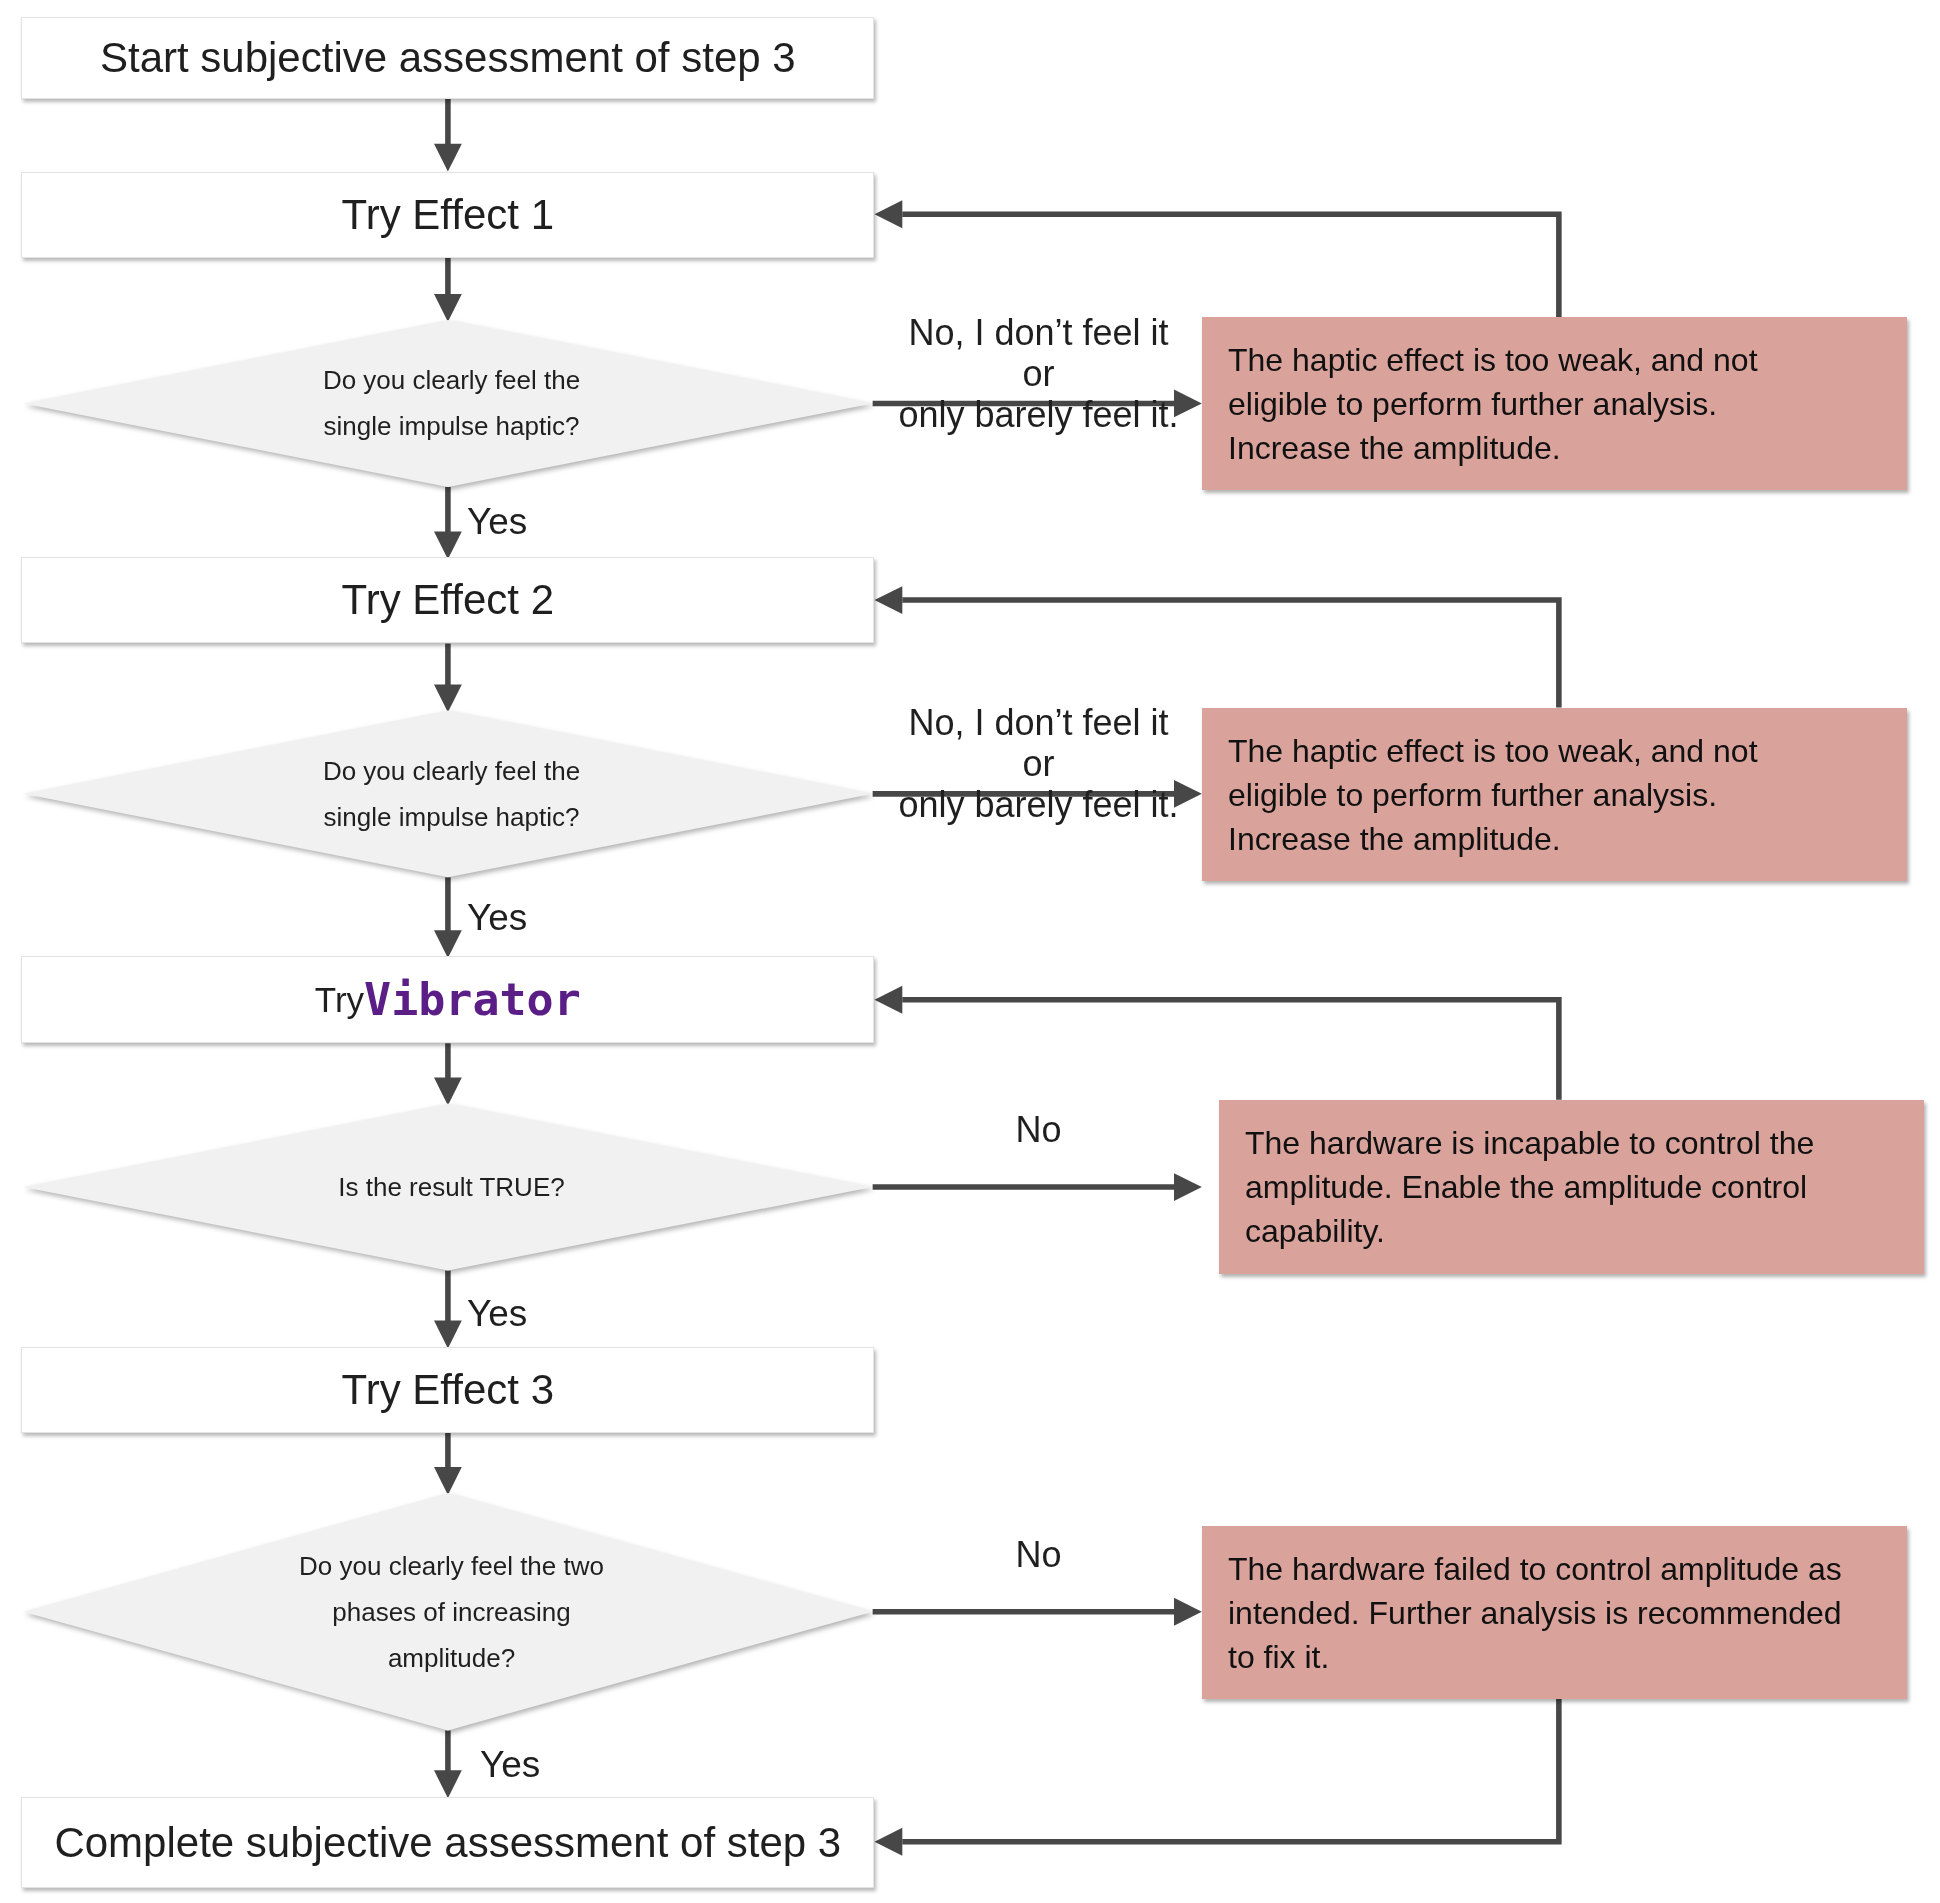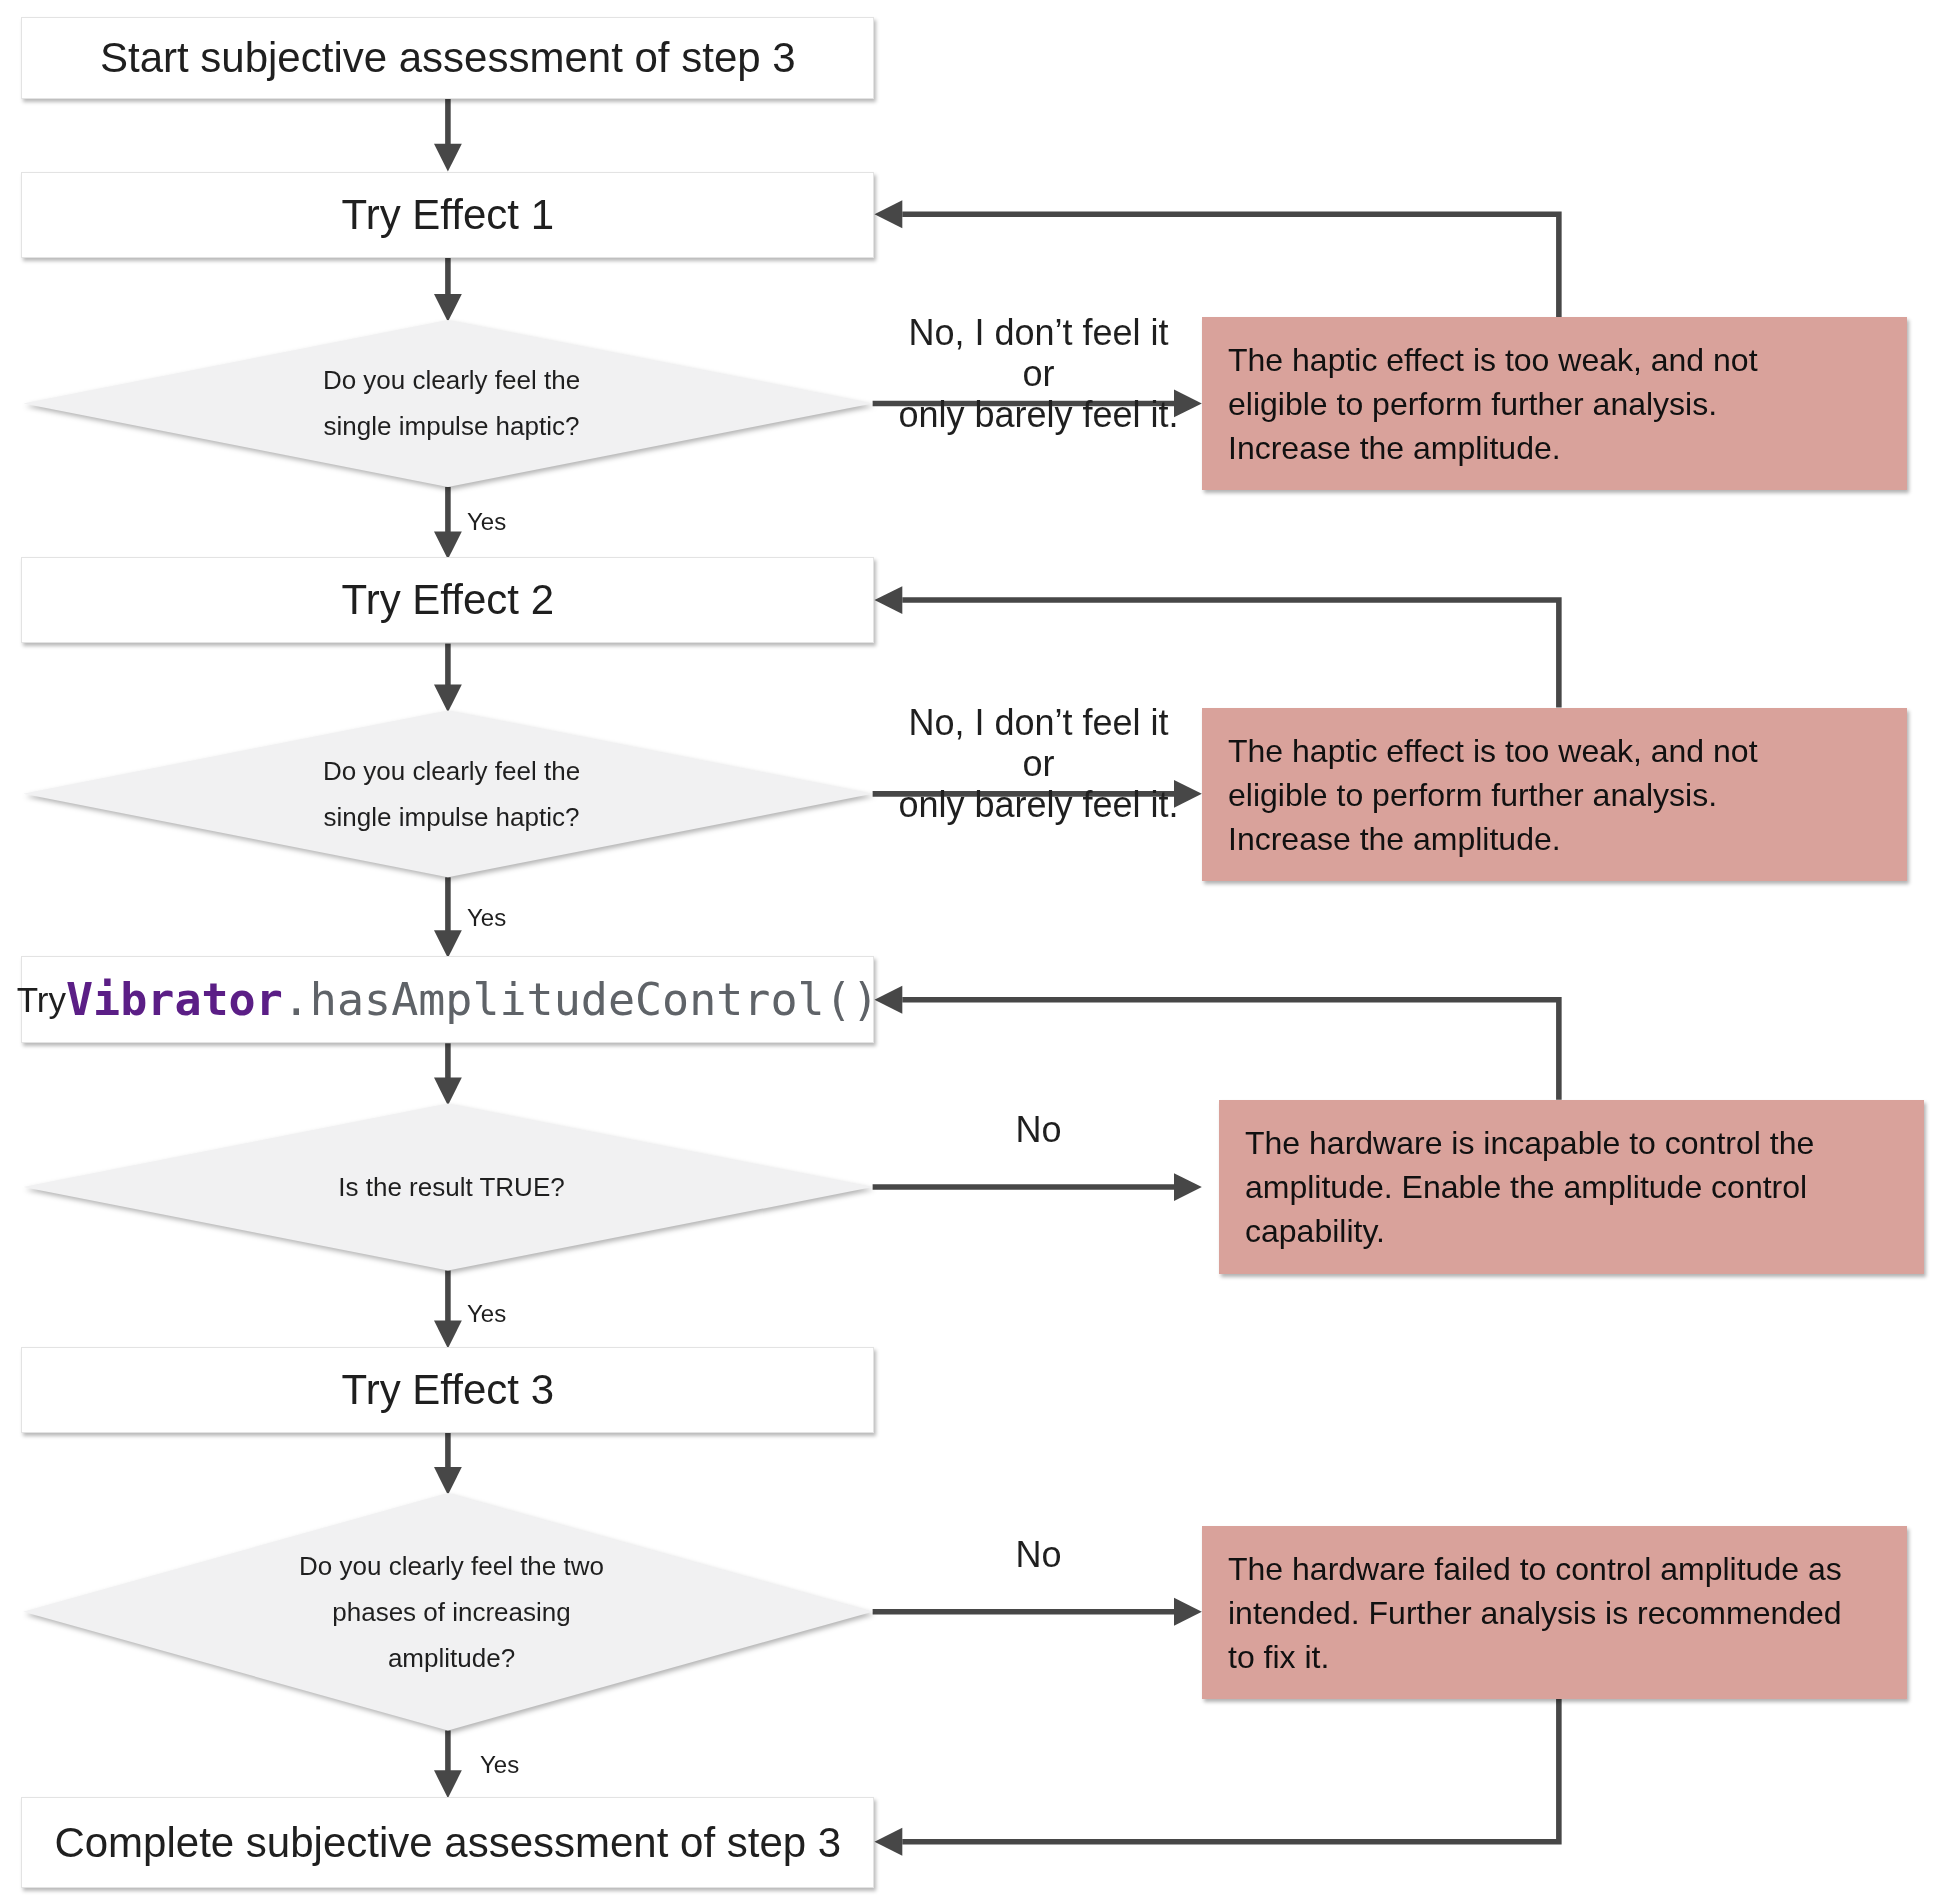--- a/index.html
+++ b/index.html
@@ -7,21 +7,21 @@
   #stage{position:absolute;left:0;top:0;width:1940px;height:1903px;}
   svg.layer{position:absolute;left:0;top:0;width:1940px;height:1903px;}
   .node{position:absolute;box-sizing:border-box;display:flex;align-items:center;justify-content:center;}
   .procbox{left:21.3px;width:853px;background:#ffffff;border:0.9px solid #e3e3e3;
            box-shadow:1.9px 2.8px 3.7px rgba(0,0,0,0.28);font-size:42px;text-align:center;}
   .alertbox{left:1202px;width:705px;background:#d9a29b;box-shadow:1.9px 2.8px 3.7px rgba(0,0,0,0.30);
             flex-direction:column;align-items:flex-start;justify-content:center;
             padding:0 19px 0 26px;font-size:32px;line-height:44px;color:#111111;}
   .dtext{position:absolute;left:127px;width:649px;text-align:center;font-size:26px;line-height:46px;}
   .lbl{position:absolute;font-size:36px;line-height:41px;}
-  .yes{font-size:24px;}
+  .yes{font-size:37px;}
   .no-multi{left:890px;width:297px;text-align:center;}
   .no-single{left:890px;width:297px;text-align:center;}
   .codeline{font-size:35px;}
   .mono{font-family:"DejaVu Sans Mono","Liberation Mono",monospace;font-size:45px;}
   .cls{color:#5b1e86;font-weight:bold;}
   .mth{color:#5f6368;}
   .shape{filter:drop-shadow(2px 3px 3px rgba(0,0,0,0.30));}
 </style>
 </head>
 <body>
@@ -89,21 +89,20 @@
     <span>Try Effect 1</span>
   </div>
 
   <div class="node procbox" style="top:557px;height:86px;">
     <span>Try Effect 2</span>
   </div>
 
   <div class="node procbox codeline" style="top:956px;height:87px;">
     <span>Try </span>
       <span class="mono cls">Vibrator</span>
-      <span class="mono mth">.hasAmplitudeControl()</span>
   </div>
 
   <div class="node procbox" style="top:1347px;height:86px;">
     <span>Try Effect 3</span>
   </div>
 
   <div class="node procbox" style="top:1797px;height:91px;">
     <span>Complete subjective assessment of step 3</span>
   </div>
 

